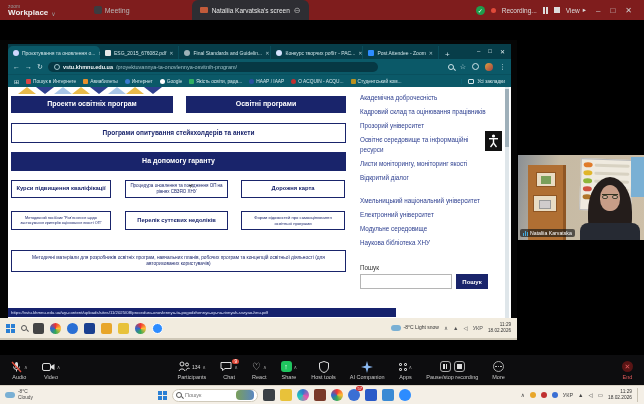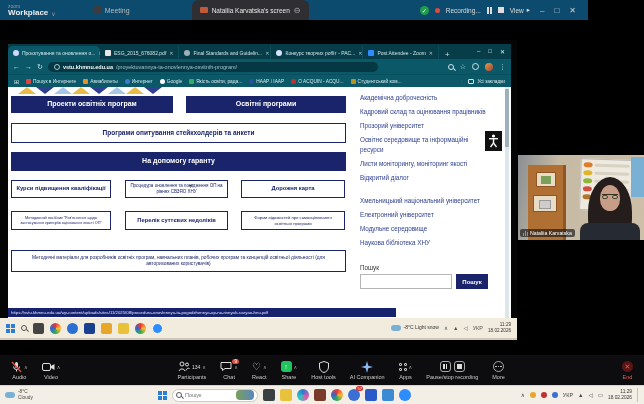--- a/index.html
+++ b/index.html
@@ -2,21 +2,21 @@
 <html><head>
 <meta charset="utf-8">
 <style>
   * { margin:0; padding:0; box-sizing:border-box; }
   html,body { width:644px; height:404px; background:#000; overflow:hidden;
     font-family:"Liberation Sans", sans-serif; }
   .abs { position:absolute; }
   #stage { position:relative; width:644px; height:404px; background:#000; }
 
   
-  #ztitlebar { left:0; top:0; width:588px; height:20px; background:#0c4a6e; color:#cfcfcf;
+  #ztitlebar { left:0; top:0; width:644px; height:20px; background:#7f1d1d; color:#cfcfcf;
     display:flex; align-items:center; }
   .zt-app { display:flex; flex-direction:column; line-height:1; padding-left:8px; color:#eee; }
   .zt-app .small { font-size:5px; color:#9a9a9a; }
   .zt-app .big { font-size:8px; font-weight:bold; }
   .zt-chev { font-size:6px; color:#999; margin:6px 0 0 3px; }
   .zt-tab { display:flex; align-items:center; gap:3px; font-size:7px; color:#b9b9b9; margin-left:38px; }
   .zt-ico { width:8px; height:8px; background:#3c3c40; border-radius:2px; }
   .zt-active { margin-left:62px; height:20px; background:#2e2e33; border-radius:6px 6px 0 0;
     display:flex; align-items:center; gap:4px; padding:0 8px; font-size:6.5px; color:#e8e8e8; }
   .zt-screen-ico { width:8px; height:6px; background:#c05a3a; border-radius:1px; }

